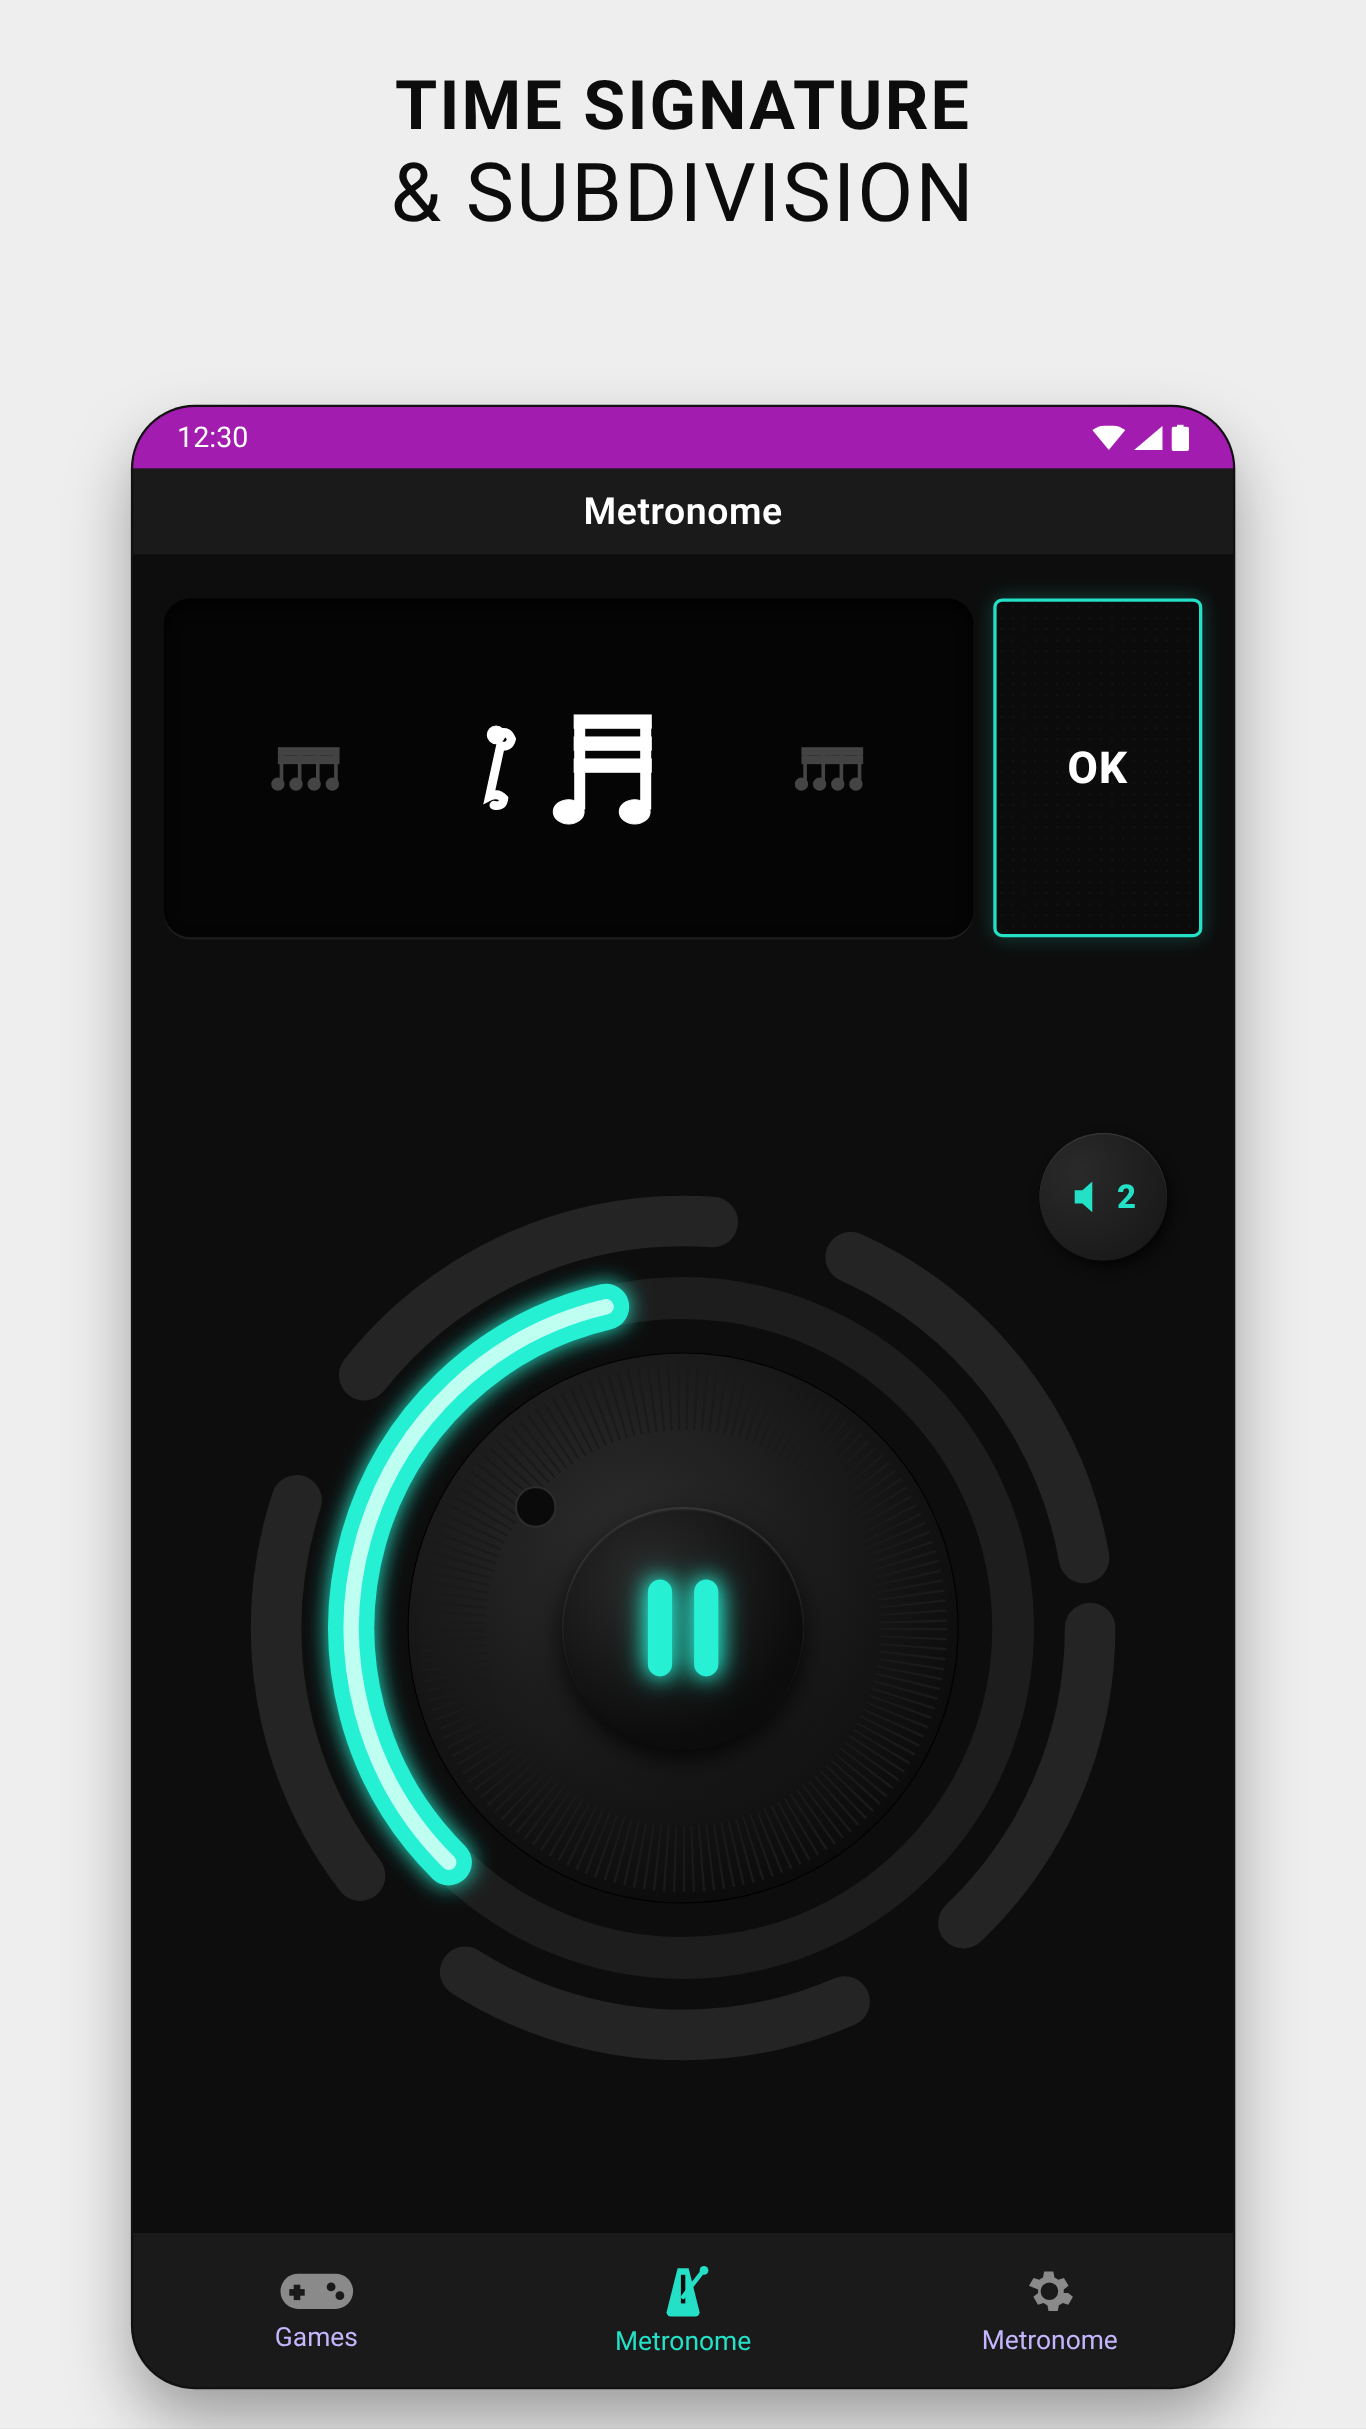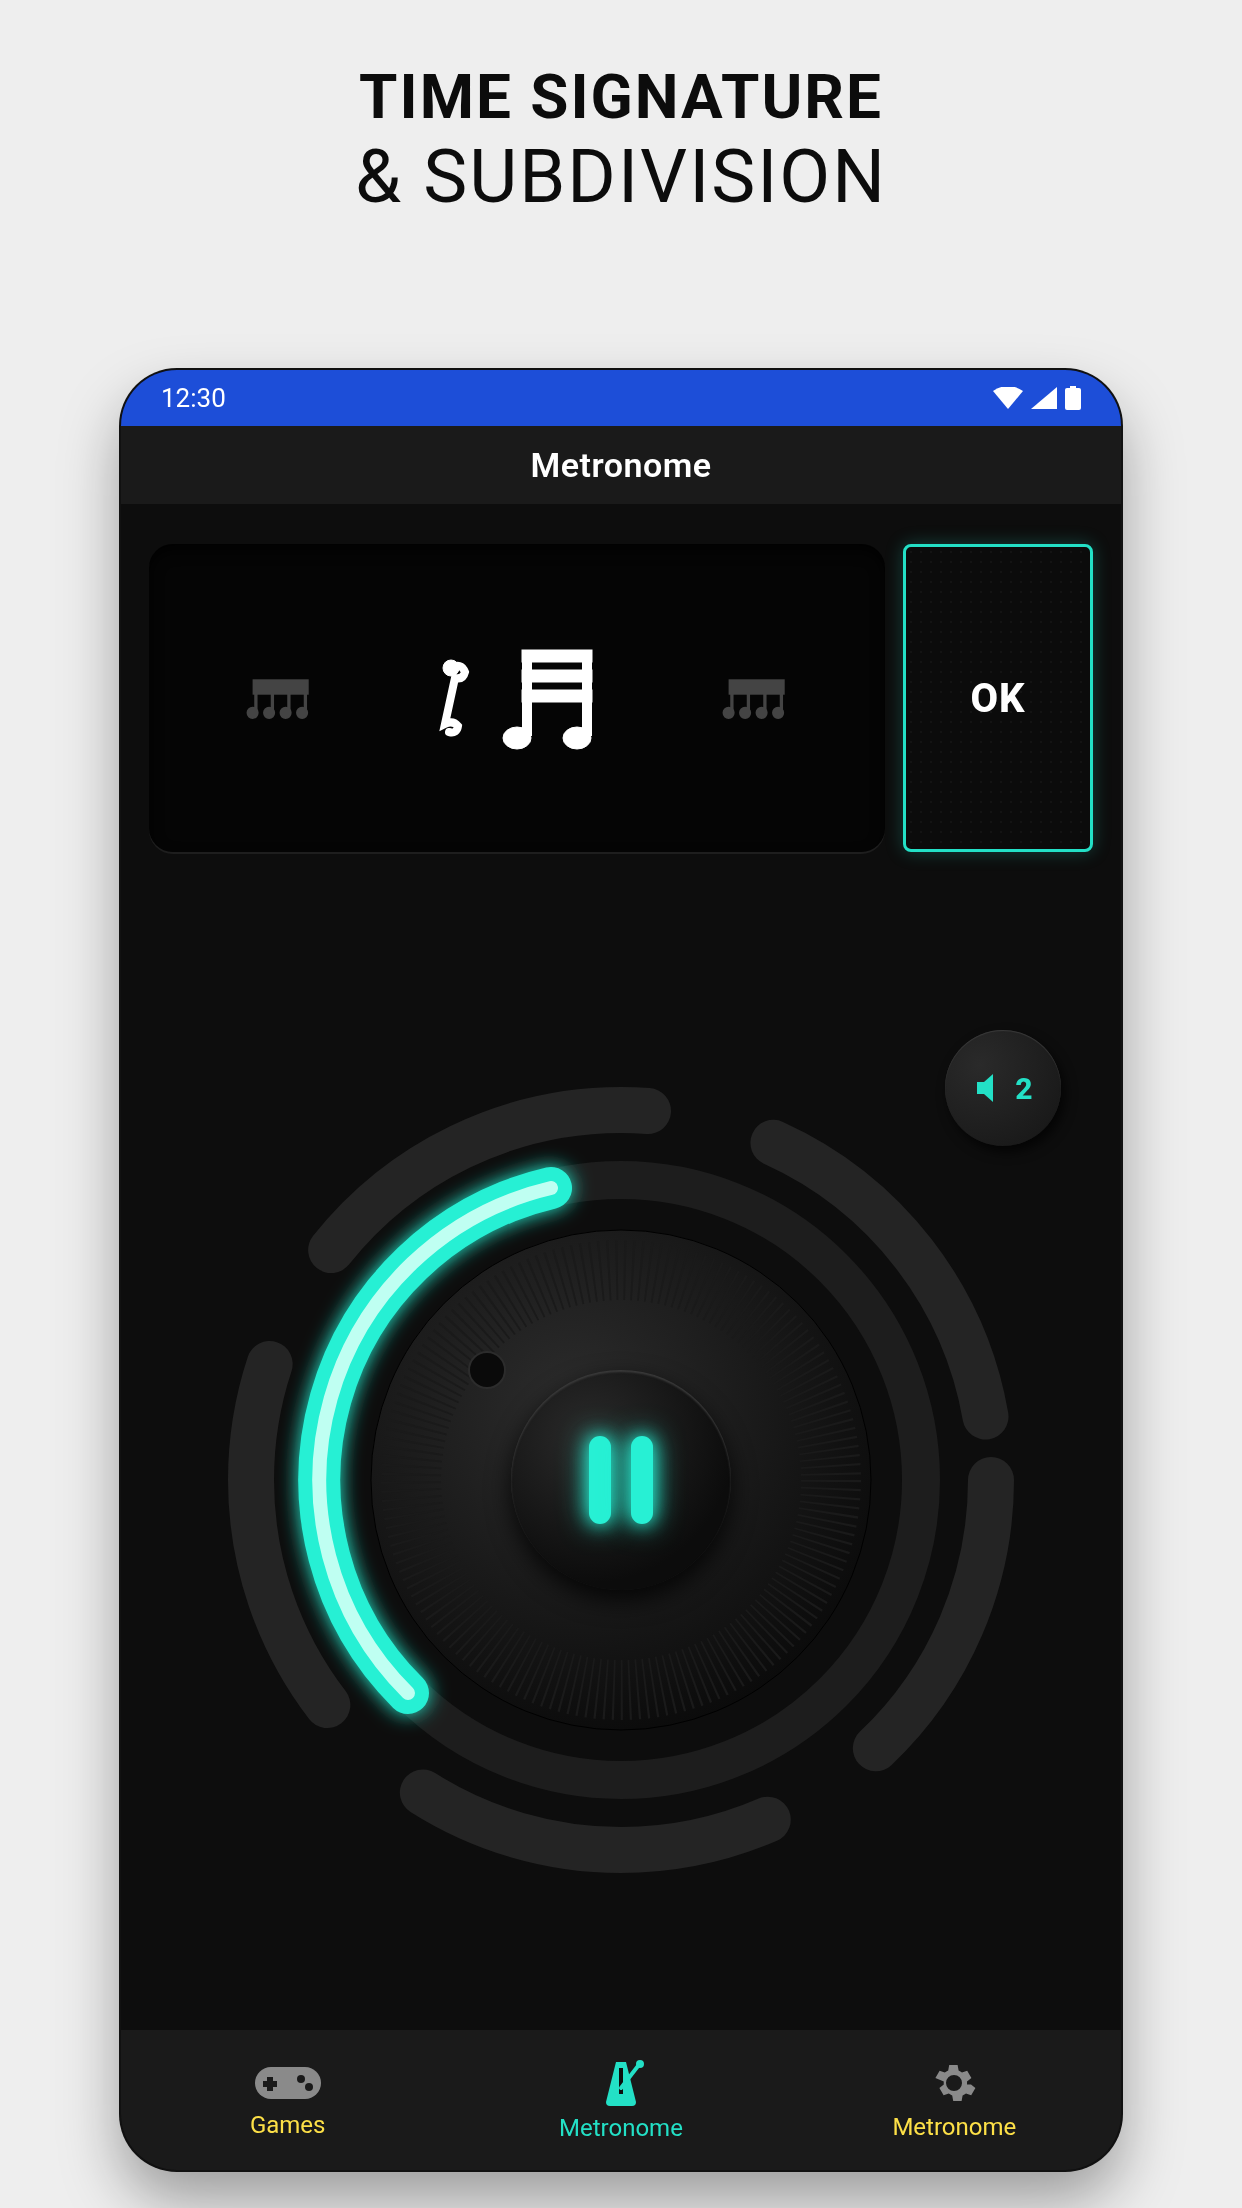--- a/index.html
+++ b/index.html
@@ -43,21 +43,21 @@
   }
 
   
   .statusbar {
     height: 56px;
     display: flex;
     align-items: center;
     justify-content: space-between;
     padding: 0 40px;
     font-size: 26px;
-    background: #1d4ed8;
+    background: #a21caf;
   }
   .status-icons { display:flex; align-items:center; gap:8px; }
   .status-icons svg { display:block; }
 
   
   .app-header {
     height: 78px;
     background: #1a1a1a;
     display: flex;
     align-items: center;
@@ -172,21 +172,21 @@
     display: flex;
   }
   .nav-item {
     flex: 1;
     display: flex;
     flex-direction: column;
     align-items: center;
     justify-content: center;
     gap: 6px;
     font-size: 24px;
-    color: #fde047;
+    color: #c4b5fd;
   }
   .nav-item.active { color: #23e0c6; }
   .nav-item svg { display:block; }
 </style>
 </head>
 <body>
 
 <div class="headline">
   <div class="line1">TIME SIGNATURE</div>
   <div class="line2">&amp; SUBDIVISION</div>

